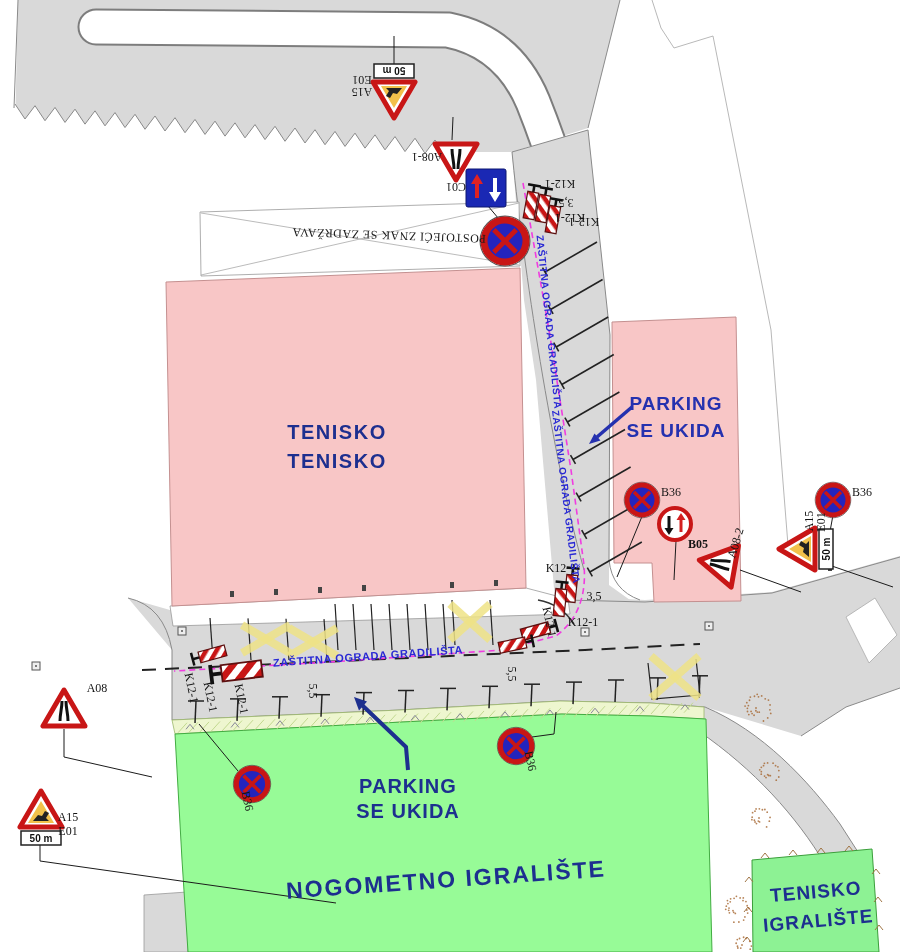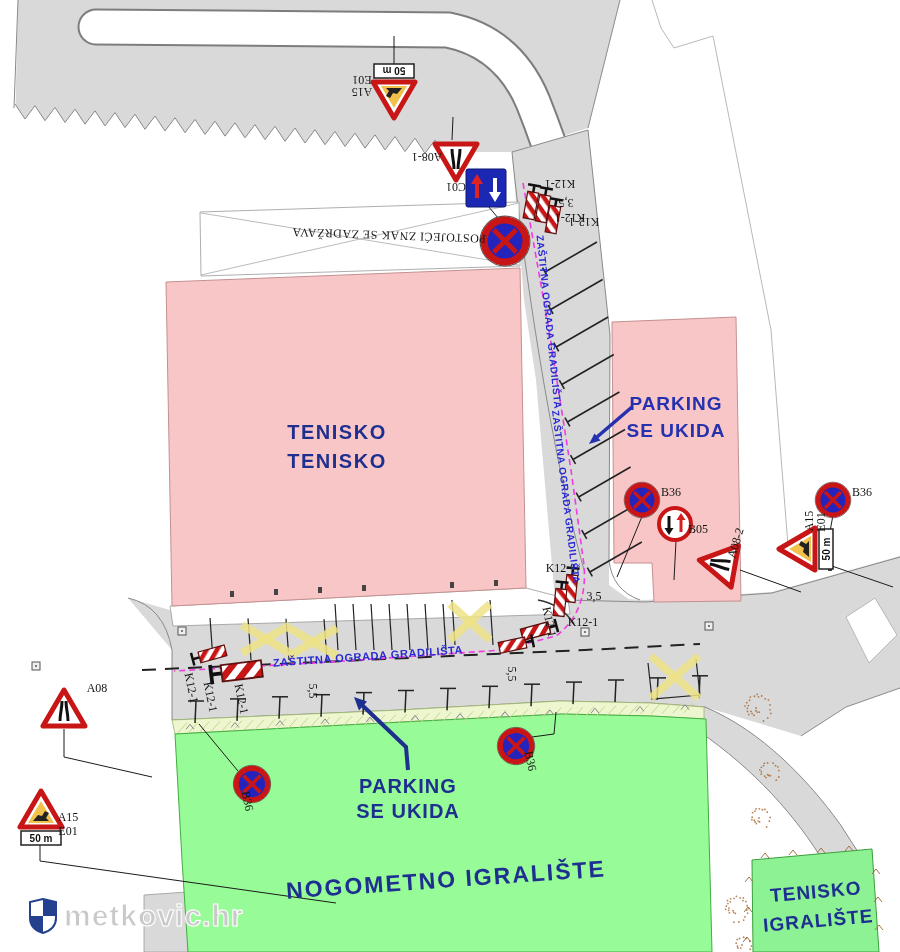--- a/index.html
+++ b/index.html
@@ -539,21 +539,21 @@
   <div id="labels" class="layer">
       <div class="slabel" style="left: 362px; top: 79px; transform: translate(-50%, -50%) rotate(180deg);">E01</div>
       <div class="slabel" style="left: 362px; top: 91px; transform: translate(-50%, -50%) rotate(180deg);">A15</div>
       <div class="slabel" style="left: 427px; top: 156px; transform: translate(-50%, -50%) rotate(180deg);">A08-1</div>
       <div class="slabel" style="left: 456px; top: 186px; transform: translate(-50%, -50%) rotate(180deg);">C01</div>
       <div class="slabel" style="left: 560px; top: 183px; transform: translate(-50%, -50%) rotate(180deg);">K12-1</div>
       <div class="slabel" style="left: 566px; top: 202px; transform: translate(-50%, -50%) rotate(180deg);">3,5</div>
       <div class="slabel" style="left: 570px; top: 217px; transform: translate(-50%, -50%) rotate(180deg);">K12-1</div>
       <div class="slabel" style="left: 584px; top: 221px; transform: translate(-50%, -50%) rotate(180deg);">K12-1</div>
       <div class="slabel" style="left: 671px; top: 492px; transform: translate(-50%, -50%) rotate(0deg);">B36</div>
-      <div class="slabel" style="left: 698px; top: 529px; transform: translate(-50%, -50%) rotate(0deg);">B05</div>
+      <div class="slabel" style="left: 698px; top: 544px; transform: translate(-50%, -50%) rotate(0deg); font-weight: bold;">B05</div>
       <div class="slabel" style="left: 736px; top: 543px; transform: translate(-50%, -50%) rotate(-73deg);">A08-2</div>
       <div class="slabel" style="left: 862px; top: 492px; transform: translate(-50%, -50%) rotate(0deg);">B36</div>
       <div class="slabel" style="left: 809px; top: 521px; transform: translate(-50%, -50%) rotate(-90deg);">A15</div>
       <div class="slabel" style="left: 821px; top: 522px; transform: translate(-50%, -50%) rotate(-90deg);">E01</div>
       <div class="slabel" style="left: 97px; top: 688px; transform: translate(-50%, -50%) rotate(0deg);">A08</div>
       <div class="slabel" style="left: 68px; top: 817px; transform: translate(-50%, -50%) rotate(0deg);">A15</div>
       <div class="slabel" style="left: 68px; top: 831px; transform: translate(-50%, -50%) rotate(0deg);">E01</div>
       <div class="slabel" style="left: 191px; top: 688px; transform: translate(-50%, -50%) rotate(78deg);">K12-1</div>
       <div class="slabel" style="left: 210px; top: 697px; transform: translate(-50%, -50%) rotate(78deg);">K12-1</div>
       <div class="slabel" style="left: 241px; top: 699px; transform: translate(-50%, -50%) rotate(78deg);">K12-1</div>
@@ -582,21 +582,13 @@
   <div class="bigtext" id="txt-nogometno">NOGOMETNO IGRALIŠTE</div>
   <div class="bigtext" id="txt-tenisko">
     <span>TENISKO</span><br>
     <span>IGRALIŠTE</span>
   </div>
   <div id="txt-postojeci">POSTOJEĆI ZNAK SE ZADRŽAVA</div>
   <div class="fence" id="fence-v1">ZAŠTITNA OGRADA GRADILIŠTA</div>
   <div class="fence" id="fence-v2">ZAŠTITNA OGRADA GRADILIŠTA</div>
   <div class="fence" id="fence-h">ZAŠTITNA OGRADA GRADILIŠTA</div>
 
-  <div id="watermark">
-    <svg width="30" height="36" viewBox="0 0 30 36">
-      <path d="M15,1 L28,4 V20 Q28,31 15,35 Q2,31 2,20 V4 Z" fill="#ffffff" stroke="#23418e" stroke-width="2"></path>
-      <path d="M15,1 L28,4 V18 H15 Z" fill="#23418e"></path>
-      <path d="M2,18 H15 V35 Q2,31 2,20 Z" fill="#23418e"></path>
-    </svg>
-    <span class="wm-text">metkovic.hr</span>
-  </div>
 </div>
 
 </body></html>

